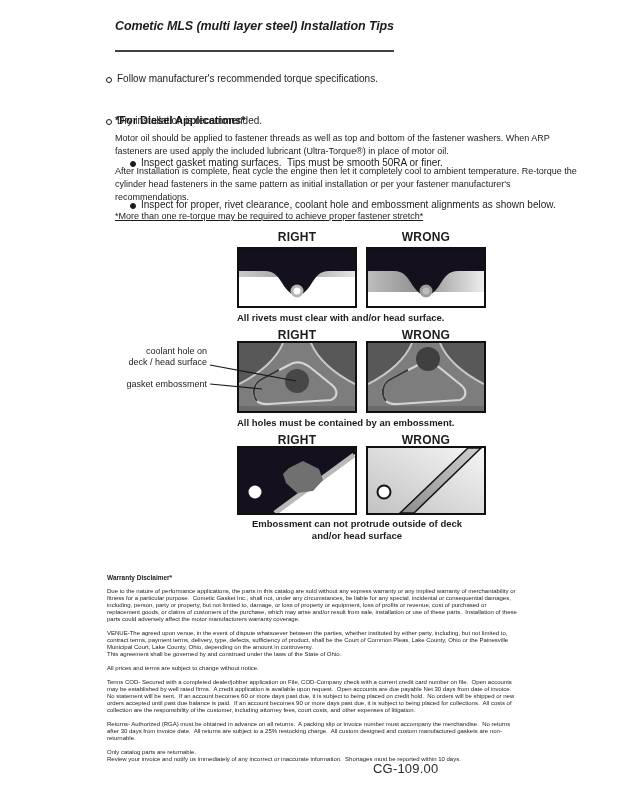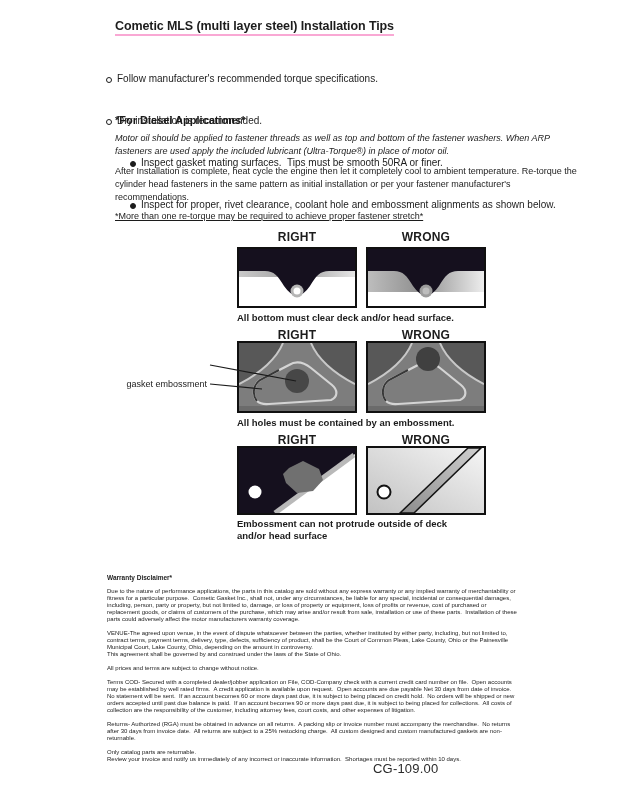--- a/index.html
+++ b/index.html
@@ -3,31 +3,31 @@
 <meta charset="utf-8">
 <style>
   html,body{margin:0;padding:0;background:#fff;}
   .page{
     position:relative;width:618px;height:800px;background:#ffffff;overflow:hidden;
     font-family:"Liberation Sans","DejaVu Sans",sans-serif;color:#1c1c1c;
   }
   .abs{position:absolute;}
   .title{
     left:115px;top:19px;font-size:12.5px;font-weight:bold;letter-spacing:-0.1px;
-    border-bottom:2px solid #f9a8d4;padding-bottom:1px;white-space:nowrap;
+    border-bottom:2px solid #404040;padding-bottom:17px;white-space:nowrap;font-style:italic;
   }
   .tips{left:106px;top:44px;width:490px;font-size:10px;line-height:14px;white-space:pre-wrap;}
   .tip-row{display:flex;align-items:flex-start;}
   .tip-row.sub{padding-left:24px;}
   .marker{flex:0 0 auto;width:4px;height:4px;border-radius:50%;margin:5px 5px 0 0;}
   .marker.hollow{border:1px solid #1c1c1c;}
   .marker.solid{background:#1c1c1c;border:1px solid #1c1c1c;}
   .h2{left:115px;top:114px;font-size:11px;font-weight:bold;}
   .body-p{font-size:9px;line-height:13px;width:468px;left:115px;white-space:pre-wrap;}
-  .p1{top:132px;font-style:italic;}
+  .p1{top:132px;}
   .p2{top:165px;}
   .note{top:210px;text-decoration:underline;}
   .figlabel{width:120px;text-align:center;font-size:12px;font-weight:bold;letter-spacing:0.2px;}
   .figbox{width:116px;border:2px solid #101010;background:#fff;font-size:0;line-height:0;}
   .caption{font-size:9.5px;font-weight:bold;line-height:12px;}
   .annot{width:112px;text-align:right;font-size:9px;line-height:11px;}
   .disclaimer{left:107px;top:574px;width:412px;font-size:6px;line-height:7px;}
   .disclaimer h3{margin:0 0 7px 0;font-size:6.5px;line-height:7px;}
   .disclaimer p{margin:0 0 7px 0;white-space:pre-wrap;}
   .footer-code{left:373px;top:761px;font-size:13px;letter-spacing:0.2px;color:#2a2a2a;}
@@ -91,25 +91,27 @@
             <stop offset="1" stop-color="#ededed"></stop>
         </linearGradient>
       </defs>
       <rect x="0" y="0" width="116" height="57" fill="#ffffff"></rect>
       <rect x="0" y="22" width="116" height="21" fill="url(#deck1w)"></rect>
       <path d="M0,0 H116 V22 H90 C81,22 77,27 71,37 Q58,56 45,37 C39,27 35,22 26,22 H0 Z" fill="#15101e"></path>
       <circle cx="58" cy="42" r="6.5" fill="#9c9c9c"></circle>
       <circle cx="58" cy="42" r="3.5" fill="#bdbdbd"></circle>
     </svg>
   </div>
-  <div class="abs caption" style="left:237px;top:312px;width:280px;">All bottom must clear deck and/or head surface.</div>
+  <div class="abs caption" style="left:237px;top:312px;width:280px;">All rivets must clear with and/or head surface.</div>
 
   <div class="abs figlabel" style="left:237px;top:328px;">RIGHT</div>
   <div class="abs figlabel" style="left:366px;top:328px;">WRONG</div>
 
+  <div class="abs annot" style="left:95px;top:346px;white-space:pre-line;">coolant hole on
+deck / head surface</div>
   <div class="abs annot" style="left:95px;top:379px;">gasket embossment</div>
 
   <div class="abs figbox" style="left:237px;top:341px;height:68px;">
     <svg width="116" height="68" viewBox="0 0 116 68">
       <rect x="0" y="0" width="116" height="68" fill="#7d7d7d"></rect>
       <path d="M0,0 H44 C38,15 22,30 0,41 Z" fill="#585858"></path>
       <path d="M116,0 H72 C78,15 94,30 116,41 Z" fill="#585858"></path>
       <path d="M44,0 C38,15 22,30 0,41" fill="none" stroke="#c8c8c8" stroke-width="2"></path>
       <path d="M72,0 C78,15 94,30 116,41" fill="none" stroke="#c8c8c8" stroke-width="2"></path>
       <rect x="0" y="63" width="116" height="5" fill="#6b6b6b"></rect>
@@ -161,21 +163,21 @@
         <linearGradient id="band3w" x1="0" y1="1" x2="1" y2="0">
           <stop offset="0" stop-color="#8c8c8c"></stop>
             <stop offset="1" stop-color="#cfcfcf"></stop>
         </linearGradient>
       </defs>
       <rect x="0" y="0" width="116" height="65" fill="url(#bg3w)"></rect>
       <polygon points="32,65 100,0 113,0 46,65" fill="url(#band3w)" stroke="#141414" stroke-width="1.5"></polygon>
       <circle cx="16" cy="44" r="6.5" fill="#ffffff" stroke="#141414" stroke-width="2"></circle>
     </svg>
   </div>
-  <div class="abs caption" style="left:237px;top:518px;width:240px;">Embossment can not protrude outside of deck and/or head surface</div>
+  <div class="abs caption" style="left:237px;top:518px;width:240px;text-align:center;">Embossment can not protrude outside of deck and/or head surface</div>
 
   <div class="abs disclaimer">
     <h3>Warranty Disclaimer*</h3>
     <p>Due to the nature of performance applications, the parts in this catalog are sold without any express warranty or any implied warranty of merchantability or fitness for a particular purpose.  Cometic Gasket Inc., shall not, under any circumstances, be liable for any special, incidental or consequential damages, including, person, party or property, but not limited to, damage, or loss of property or equipment, loss of profits or revenue, cost of purchased or replacement goods, or claims of customers of the purchase, which may arise and/or result from sale, installation or use of these parts.  Installation of these parts could adversely affect the motor manufacturers warranty coverage.</p>
     <p>VENUE-The agreed upon venue, in the event of dispute whatsoever between the parties, whether instituted by either party, including, but not limited to, contract terms, payment terms, delivery, type, defects, sufficiency of product, shall be the Court of Common Pleas, Lake County, Ohio or the Painesville Municipal Court, Lake County, Ohio, depending on the amount in controversy.
 This agreement shall be governed by and construed under the laws of the State of Ohio.</p>
     <p>All prices and terms are subject to change without notice.</p>
     <p>Terms COD- Secured with a completed dealer/jobber application on File, COD-Company check with a current credit card number on file.  Open accounts may be established by well rated firms.  A credit application is available upon request.  Open accounts are due payable Net 30 days from date of invoice.  No statement will be sent.  If an account becomes 60 or more days past due, it is subject to being placed on credit hold.  No orders will be shipped or new orders accepted until past due balance is paid.  If an account becomes 90 or more days past due, it is subject to being placed for collections.  All costs of collection are the responsibility of the customer, including attorney fees, court costs, and other expenses of litigation.</p>
     <p>Returns- Authorized (RGA) must be obtained in advance on all returns.  A packing slip or invoice number must accompany the merchandise.  No returns after 30 days from invoice date.  All returns are subject to a 25% restocking charge.  All custom designed and custom manufactured gaskets are non-returnable.</p>
     <p>Only catalog parts are returnable.

